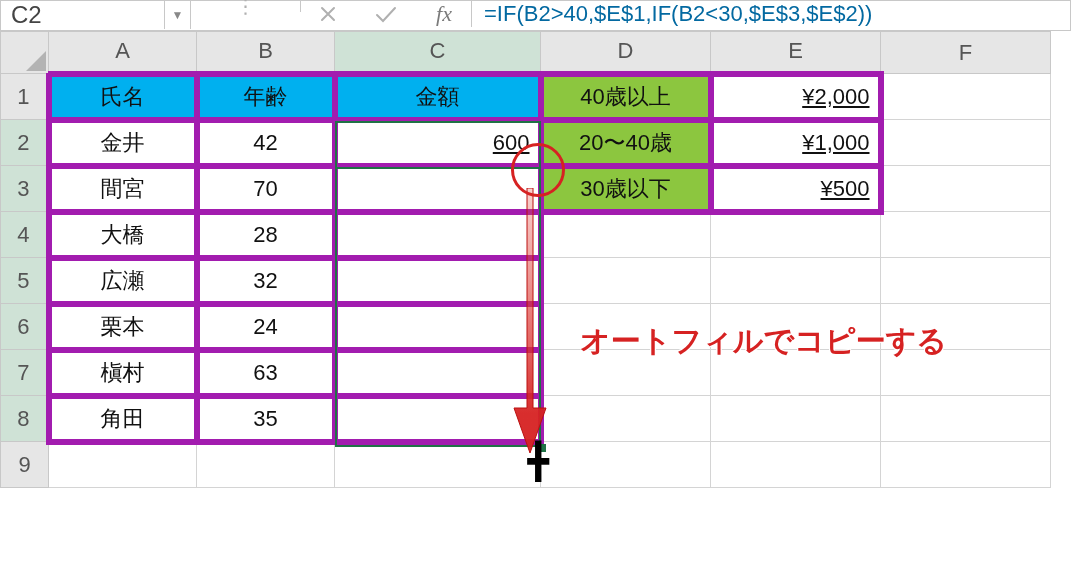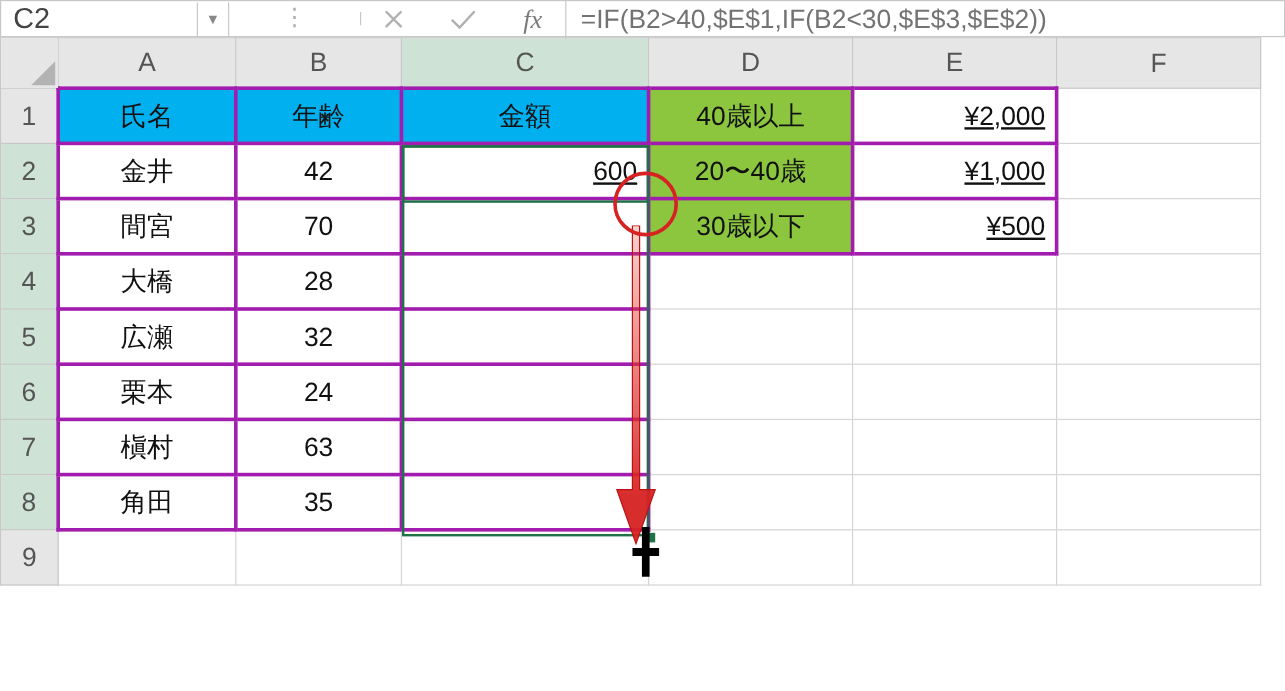--- a/index.html
+++ b/index.html
@@ -10,21 +10,21 @@
     color: #333;
     width: 1071px;
     height: 576px;
     overflow: hidden;
     position: relative;
   }
 
   
   .formula-bar {
     display: flex;
-    align-items: center;
+    align-items: flex-start;
     height: 31px;
     border: 1px solid #c8c8c8;
     background: #fff;
   }
   .name-box {
     width: 190px;
     border-right: 1px solid #c8c8c8;
     display: flex;
     align-items: center;
     padding: 0 10px;
@@ -57,21 +57,21 @@
   .ops .dots {
     color: #b0b0b0;
     font-size: 20px;
     line-height: 0.55;
     cursor: default;
   }
   .ops-right {
     display: flex;
     align-items: center;
     gap: 32px;
-    padding: 11px 14px;
+    padding: 0 14px;
     border-right: 1px solid #c8c8c8;
   }
   .ic {
     width: 26px;
     height: 26px;
     display: inline-flex;
     align-items: center;
     justify-content: center;
     color: #b0b0b0;
     cursor: default;
@@ -82,21 +82,21 @@
     font-style: italic;
     font-size: 22px;
     color: #7b7b7b;
   }
   .formula-input {
     flex: 1;
     display: flex;
     align-items: center;
     font-size: 22px;
     padding-left: 12px;
-    color: #737373;
+    color: #0369a1;
   }
 
   
   .sheet {
     position: relative;
     user-select: none;
   }
   table.grid {
     border-collapse: collapse;
     table-layout: fixed;
@@ -143,21 +143,21 @@
   }
   td.cell.right { text-align: right; text-decoration: underline; }
   .wA { width: 148px; }
   .wB { width: 138px; }
   .wC { width: 206px; }
   .wD { width: 170px; }
   .wE { width: 170px; }
   .wF { width: 170px; }
 
   
-  td.bordered { border: 3px solid #a21caf; }
+  td.bordered { border: 6px solid #a21caf; }
 
   
   .fill-blue { background: #00b0ef !important; color: #000; }
   .fill-green { background: #8cc63f !important; color: #000; }
 
   
   th.colh.sel { background: #cfe2d6; border-bottom: 2px solid #1f7246; }
   th.rowh.sel { background: #cfe2d6; border-right: 2px solid #1f7246; }
 
   
@@ -364,15 +364,16 @@
       <defs>
         <linearGradient id="arrg" x1="0" y1="0" x2="0" y2="1">
           <stop offset="0%" stop-color="#e24a3d" stop-opacity="0.25"></stop>
           <stop offset="85%" stop-color="#d62222" stop-opacity="0.95"></stop>
         </linearGradient>
       </defs>
       <path d="M17 0 L23 0 L23 220 L36 220 L20 265 L4 220 L17 220 Z" fill="url(#arrg)" stroke="#b11" stroke-width="1"></path>
     </svg>
   </div>
 
+  <div class="annot" style="left:580px; top:290px;">オートフィルでコピーする</div>
 
   <div class="cross-cursor" style="left:528px; top:413px;">╋</div>
 </div>
 
 </body></html>

